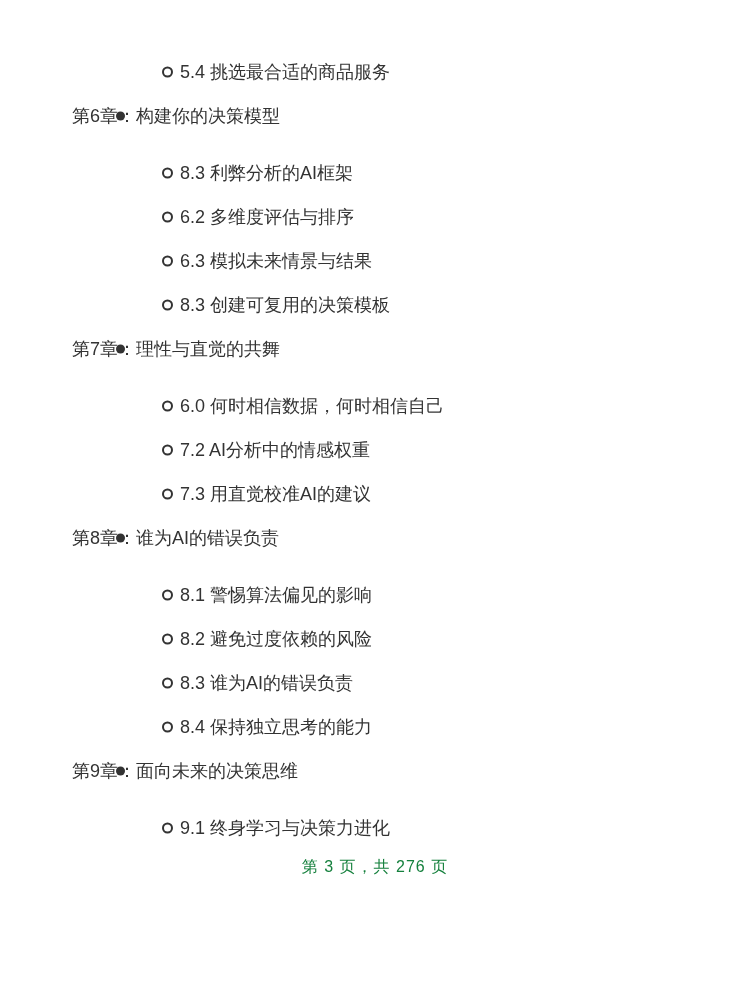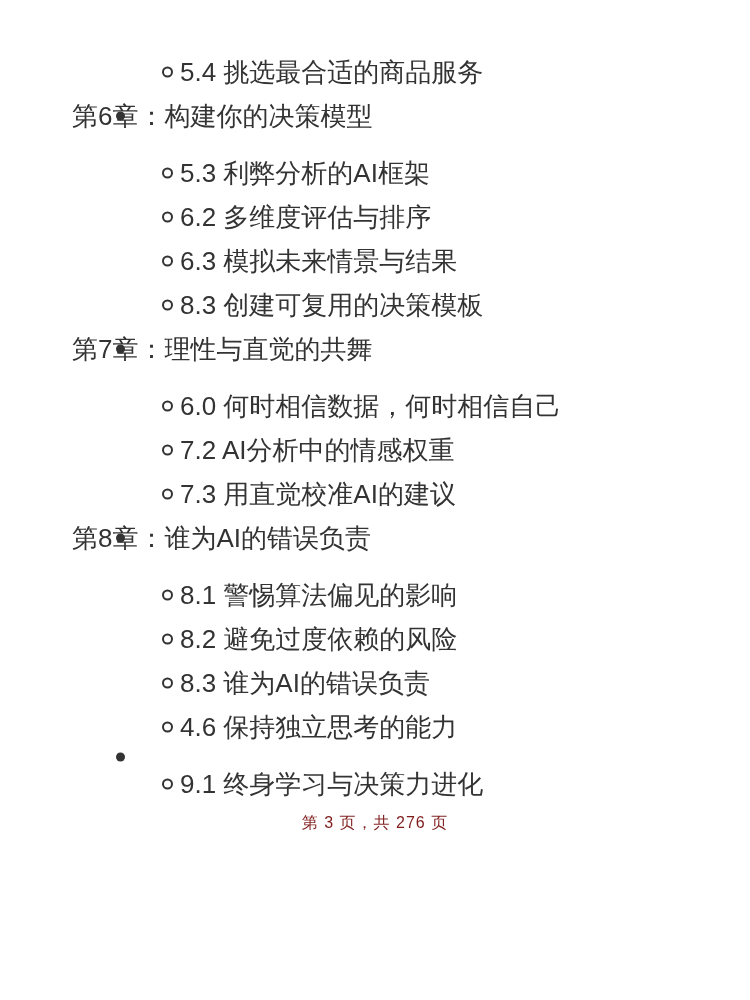--- a/index.html
+++ b/index.html
@@ -16,21 +16,21 @@
     padding-top: 58px;
     font-family: "Liberation Sans", sans-serif;
     color: #333333;
     overflow: hidden;
   }
   .toc {
     width: 100%;
   }
   .row {
     position: relative;
-    font-size: 26px;
+    font-size: 18px;
     line-height: 28px;
     white-space: nowrap;
   }
   .row.sub {
     padding-left: 180px;
     margin-bottom: 16px;
   }
   .row.chapter {
     padding-left: 72px;
     margin-top: 12px;
@@ -53,42 +53,42 @@
     left: 162px;
     width: 11px;
     height: 11px;
     border: 2px solid #333333;
     background: transparent;
   }
   .footer {
     text-align: center;
     font-size: 16px;
     line-height: 18px;
-    color: #7f1d1d;
+    color: #15803d;
     letter-spacing: 1px;
   }
 </style>
 </head>
 <body>
 
 <div class="page">
   <div class="toc">
 
     <div class="row sub">
       <span class="bullet circle"></span>
       <span>5.4 挑选最合适的商品服务</span>
     </div>
 
     <div class="row chapter">
       <span class="bullet disc"></span>
       <span>第6章：构建你的决策模型</span>
     </div>
     <div class="row sub">
       <span class="bullet circle"></span>
-      <span>5.3 利弊分析的AI框架</span>
+      <span>8.3 利弊分析的AI框架</span>
     </div>
     <div class="row sub">
       <span class="bullet circle"></span>
       <span>6.2 多维度评估与排序</span>
     </div>
     <div class="row sub">
       <span class="bullet circle"></span>
       <span>6.3 模拟未来情景与结果</span>
     </div>
     <div class="row sub">
@@ -124,25 +124,26 @@
     <div class="row sub">
       <span class="bullet circle"></span>
       <span>8.2 避免过度依赖的风险</span>
     </div>
     <div class="row sub">
       <span class="bullet circle"></span>
       <span>8.3 谁为AI的错误负责</span>
     </div>
     <div class="row sub">
       <span class="bullet circle"></span>
-      <span>4.6 保持独立思考的能力</span>
+      <span>8.4 保持独立思考的能力</span>
     </div>
 
     <div class="row chapter">
       <span class="bullet disc"></span>
+      <span>第9章：面向未来的决策思维</span>
     </div>
     <div class="row sub">
       <span class="bullet circle"></span>
       <span>9.1 终身学习与决策力进化</span>
     </div>
 
   </div>
 
   <div class="footer">第 3 页，共 276 页</div>
 </div>

